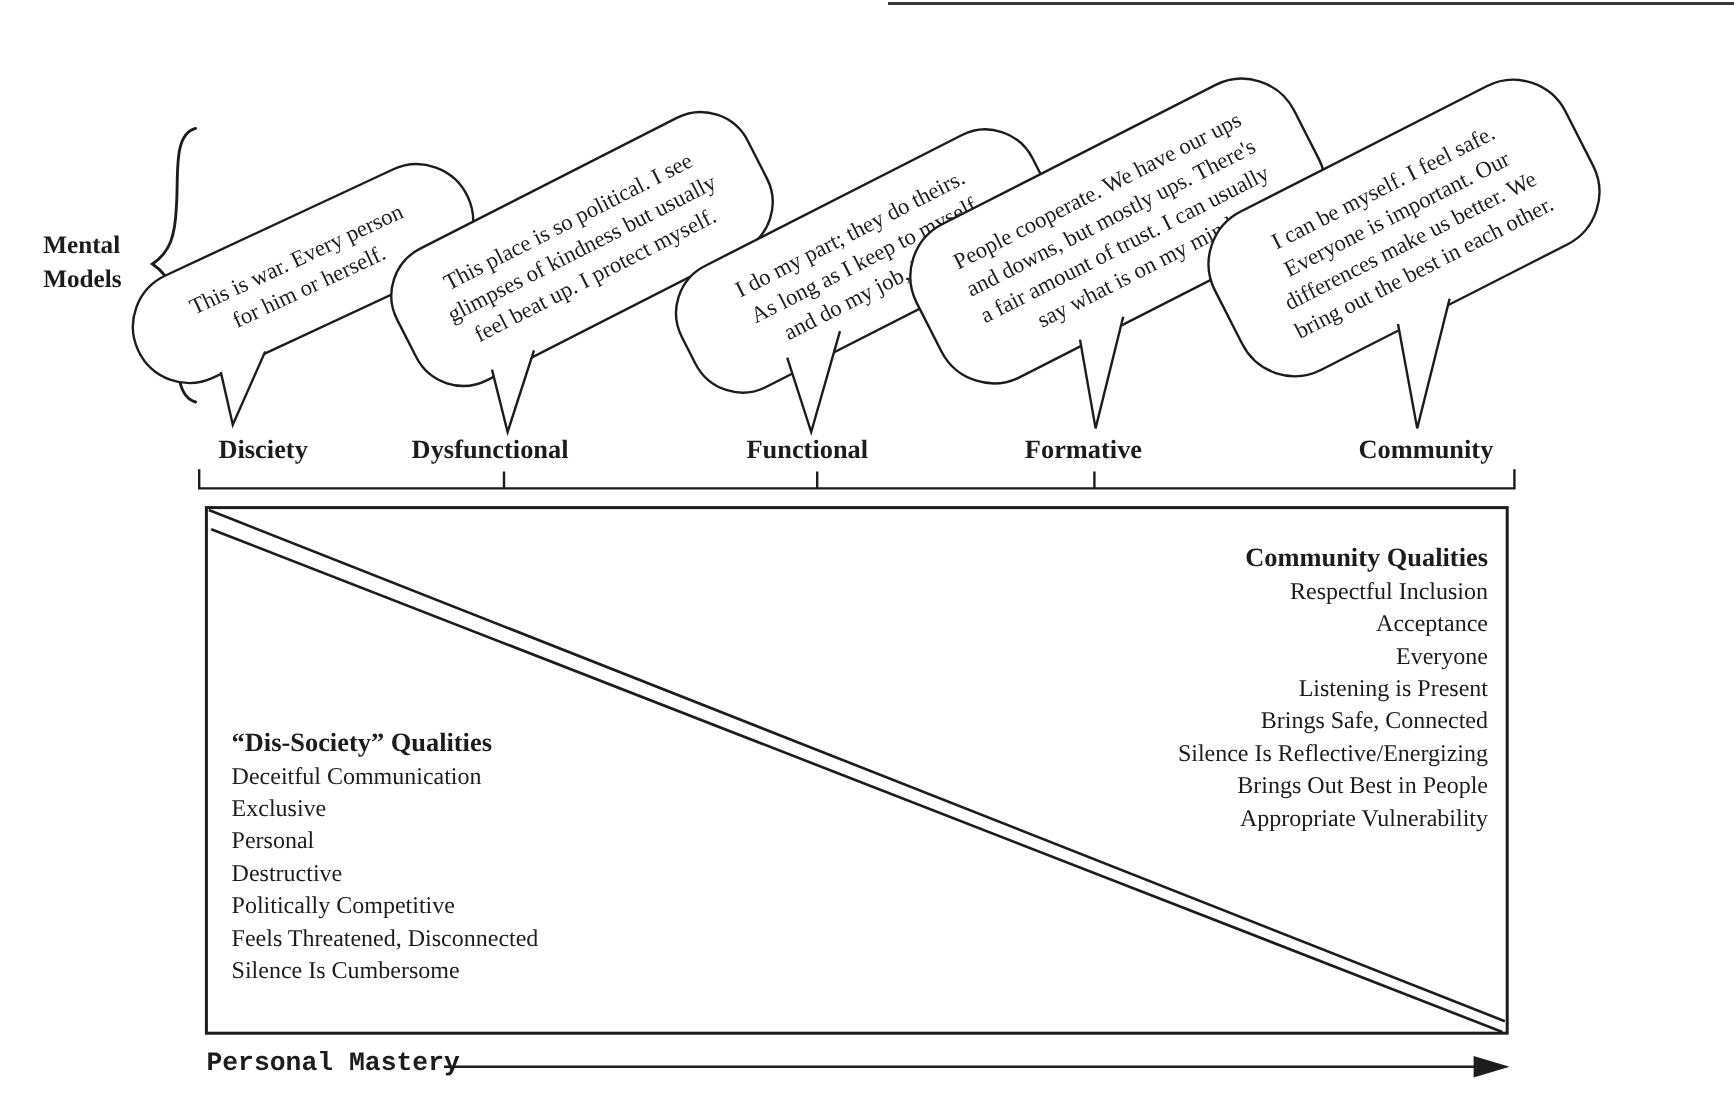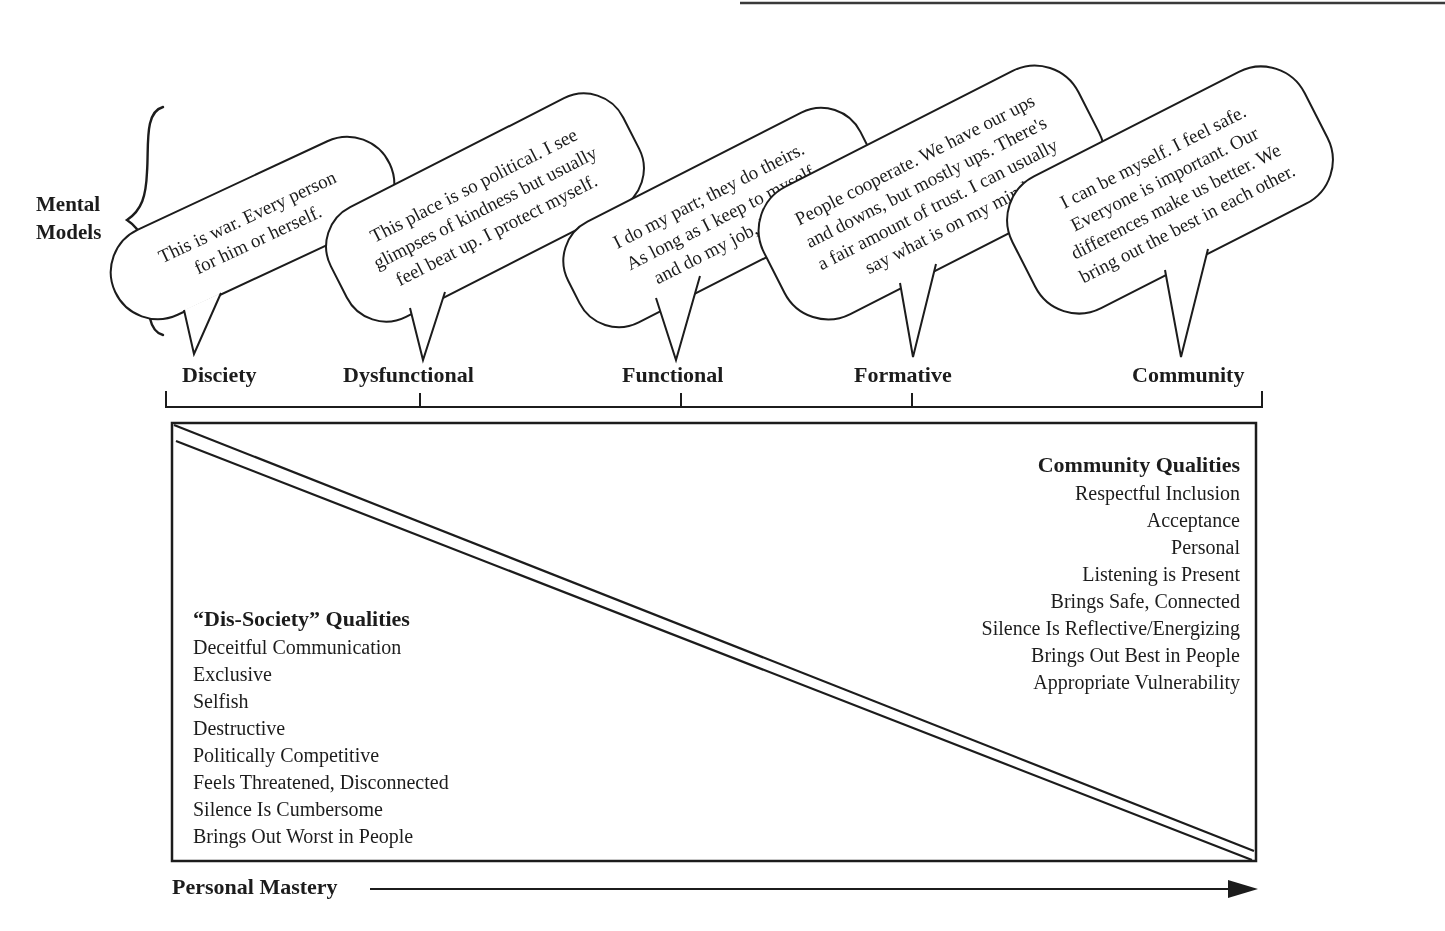--- a/index.html
+++ b/index.html
@@ -48,21 +48,21 @@
     left:193px;top:604px;text-align:left;
   }
   .qual-right{
     right:205px;top:450px;text-align:right;
   }
   .qual-title{font-size:22px;font-weight:bold;line-height:30px;}
   .qual-item{font-size:20px;line-height:27px;white-space:nowrap;}
 
   .personal-mastery{
     left:172px;top:874px;
-    font-size:22px;font-weight:bold;white-space:nowrap;
+    font-size:22px;font-weight:bold;white-space:nowrap;font-family:Liberation Mono, monospace;
   }
 </style>
 </head>
 <body>
 
 <div class="page">
 
   <svg id="lineart" class="layer" viewBox="0 0 1445 931">
 
     <line x1="740" y1="3" x2="1445" y2="3" stroke="#3a3a3a" stroke-width="2.5"></line>
@@ -124,33 +124,32 @@
   <div class="label stage" style="left:182px;">Disciety</div>
   <div class="label stage" style="left:343px;">Dysfunctional</div>
   <div class="label stage" style="left:622px;">Functional</div>
   <div class="label stage" style="left:854px;">Formative</div>
   <div class="label stage" style="left:1132px;">Community</div>
 
   <div class="label qual-left">
     <div class="qual-title">“Dis-Society” Qualities</div>
     <div class="qual-item">Deceitful Communication</div>
     <div class="qual-item">Exclusive</div>
-    <div class="qual-item">Selfish</div>
+    <div class="qual-item">Personal</div>
     <div class="qual-item">Destructive</div>
     <div class="qual-item">Politically Competitive</div>
     <div class="qual-item">Feels Threatened, Disconnected</div>
     <div class="qual-item">Silence Is Cumbersome</div>
-    <div class="qual-item">Brings Out Worst in People</div>
   </div>
 
   <div class="label qual-right">
     <div class="qual-title">Community Qualities</div>
     <div class="qual-item">Respectful Inclusion</div>
     <div class="qual-item">Acceptance</div>
-    <div class="qual-item">Personal</div>
+    <div class="qual-item">Everyone</div>
     <div class="qual-item">Listening is Present</div>
     <div class="qual-item">Brings Safe, Connected</div>
     <div class="qual-item">Silence Is Reflective/Energizing</div>
     <div class="qual-item">Brings Out Best in People</div>
     <div class="qual-item">Appropriate Vulnerability</div>
   </div>
 
   <div class="label personal-mastery">Personal Mastery</div>
 
 </div>

